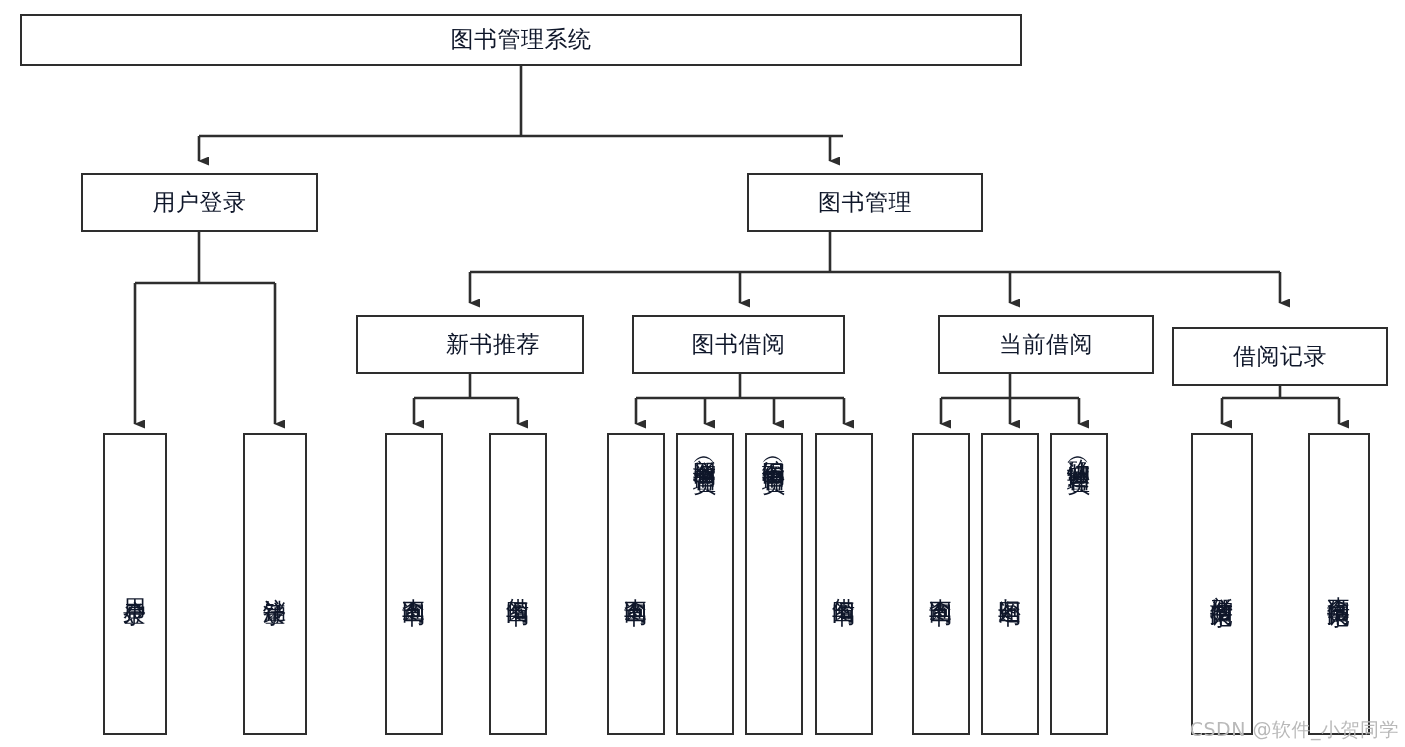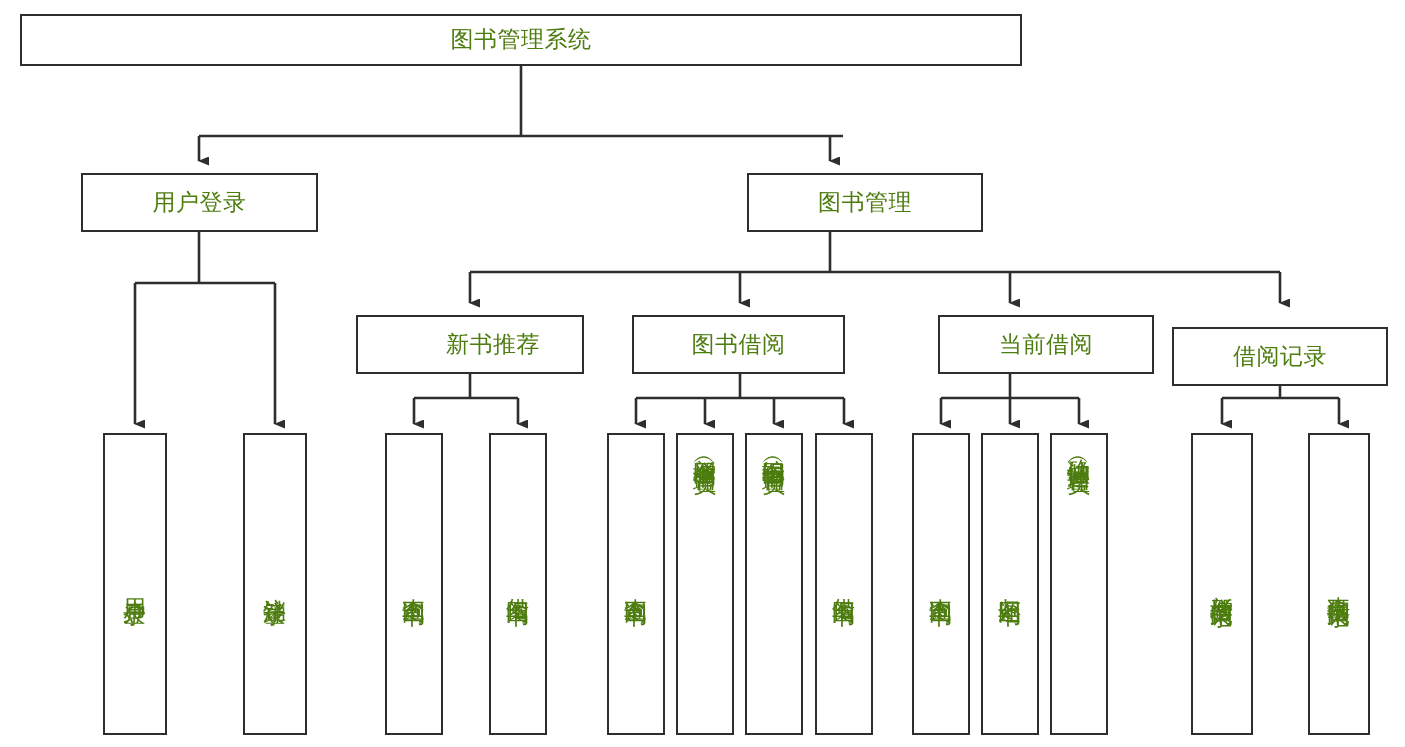--- a/index.html
+++ b/index.html
@@ -25,21 +25,21 @@
     height: 747px;
   }
   .node {
     position: absolute;
     box-sizing: border-box;
     background: #ffffff;
     border: 2px solid #2e2e2e;
     display: flex;
     align-items: center;
     justify-content: center;
-    color: #4d7c0f;
+    color: #0f172a;
     z-index: 2;
   }
   .node-label {
     display: block;
     text-align: center;
     line-height: 1.18;
     letter-spacing: 0.5px;
   }
   
   .node.h .node-label {
@@ -190,13 +190,14 @@
     <span class="node-label">确认归还（管理员）</span>
   </div>
 
   <div class="node v center-text" style="left:1191px; top:433px; width:62px; height:302px;">
     <span class="node-label">新增借阅记录</span>
   </div>
   <div class="node v center-text" style="left:1308px; top:433px; width:62px; height:302px;">
     <span class="node-label">查询借阅记录</span>
   </div>
 
+  <div id="watermark">CSDN @软件_小贺同学</div>
 </div>
 
 </body></html>

